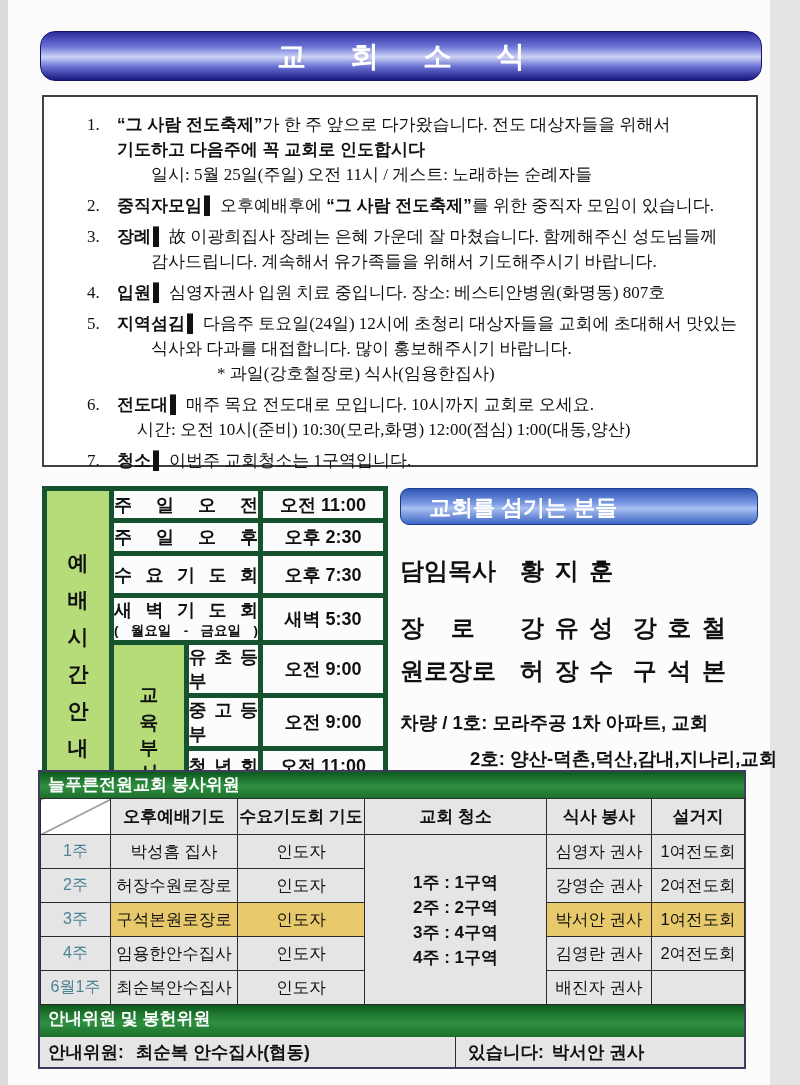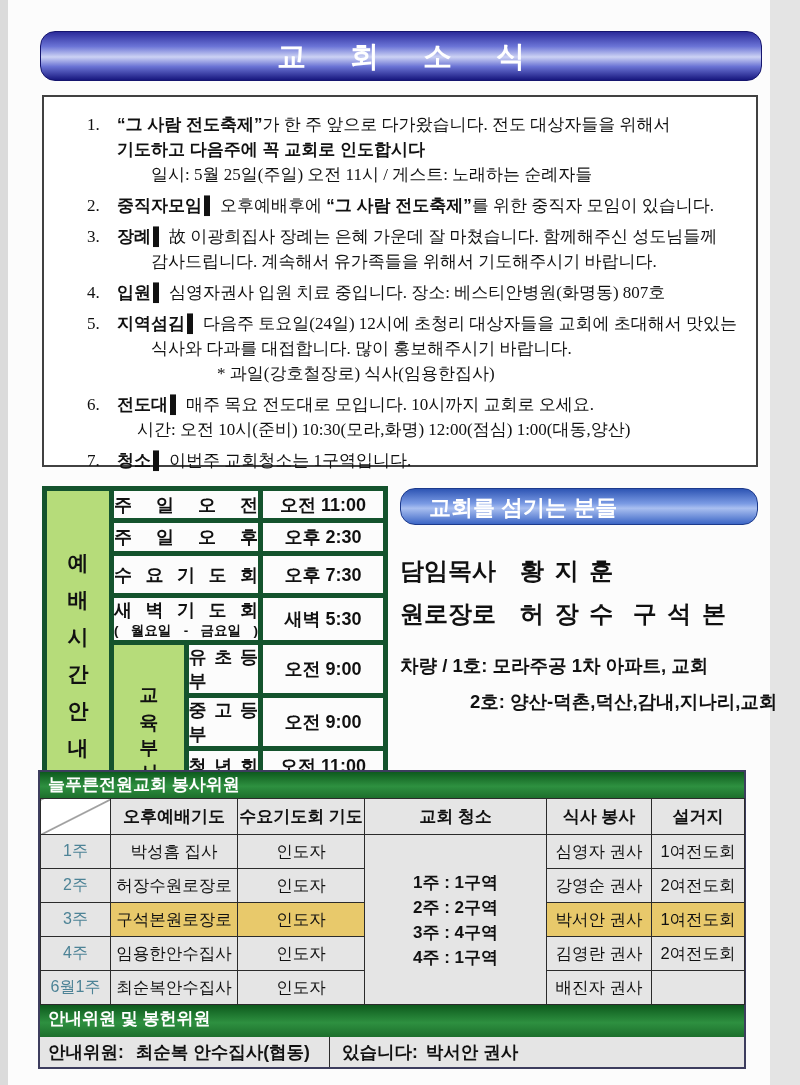--- a/index.html
+++ b/index.html
@@ -52,21 +52,21 @@
   .wname { text-align:justify; text-align-last:justify; padding:0 10px; font-size:18px; }
   .wname .sub { font-size:13.5px; text-align:justify; text-align-last:justify; }
   .wtime { text-align:center; font-size:18px; width:120px; }
   tr.nb td.nbx { border-top:none; }
   tr.lastc td.nbx { border-bottom:none; }
 
   
   .servants { position:absolute; left:400px; top:488px; width:358px; }
   .servants-header {
     height:37px; line-height:37px; color:#fff; font-size:22px; font-weight:700;
-    padding-left:28px; box-sizing:border-box; border:1px solid #1c3a8c; border-radius:15px;
+    padding-left:28px; box-sizing:border-box; border:1px solid #1c3a8c; border-radius:9px;
     background:linear-gradient(180deg,#2e55b4 0%,#7b9be4 42%,#a9bff0 55%,#3c66c6 100%);
   }
   .srow { display:flex; font-weight:700; font-size:24px; }
   .srole { width:120px; white-space:pre; }
   .snames { white-space:pre; letter-spacing:2px; }
   .mt30 { margin-top:30px; } .mt25 { margin-top:25px; } .mt11 { margin-top:11px; }
   .veh { font-weight:700; font-size:18.5px; margin-top:23px; white-space:pre; }
   .veh2 { margin-top:11px; padding-left:70px; }
 
   
@@ -82,21 +82,21 @@
   table.ctable td { border:1px solid #2b2b2b; text-align:center; vertical-align:middle; padding:0; }
   td.chead { font-weight:700; font-size:17px; height:35px; }
   td.diag {
     background:linear-gradient(to bottom right,#fff 48.8%,#555 49.6%,#555 50.4%,#fff 51.2%);
   }
   td.week { color:#4d8396; font-size:16px; height:33px; }
   td.cname { font-size:16.5px; }
   td.hl { background:#e8c96b; }
   .clean-lines { display:inline-block; text-align:left; font-weight:700; font-size:17px; line-height:25px; }
   .ushers-row { display:flex; height:30px; align-items:center; font-weight:700; font-size:17.5px; }
-  .u-left { width:290px; height:100%; display:flex; align-items:center;
+  .u-left { width:416px; height:100%; display:flex; align-items:center;
             border-right:1px solid #2b2b2b; padding-left:8px; box-sizing:border-box; }
   .u-right { padding-left:12px; display:flex; align-items:center; }
   .u-val { margin-left:12px; }
 </style>
 </head>
 <body>
 
 <div class="strip strip-left"></div>
 <div class="strip strip-right"></div>
 
@@ -209,20 +209,24 @@
     </tr>
   </tbody>
     </table>
 </div>
 
 <div class="servants">
   <div class="servants-header">교회를 섬기는 분들</div>
   <div class="srow mt30">
     <span class="srole">담임목사</span>
     <span class="snames">황 지 훈</span>
+  </div>
+  <div class="srow mt25">
+    <span class="srole">장    로</span>
+    <span class="snames">강 유 성  강 호 철</span>
   </div>
   <div class="srow mt11">
     <span class="srole">원로장로</span>
     <span class="snames">허 장 수  구 석 본</span>
   </div>
   <div class="veh">차량 / 1호: 모라주공 1차 아파트, 교회</div>
   <div class="veh veh2">2호: 양산-덕촌,덕산,감내,지나리,교회</div>
 </div>
 
 <div class="committee">

